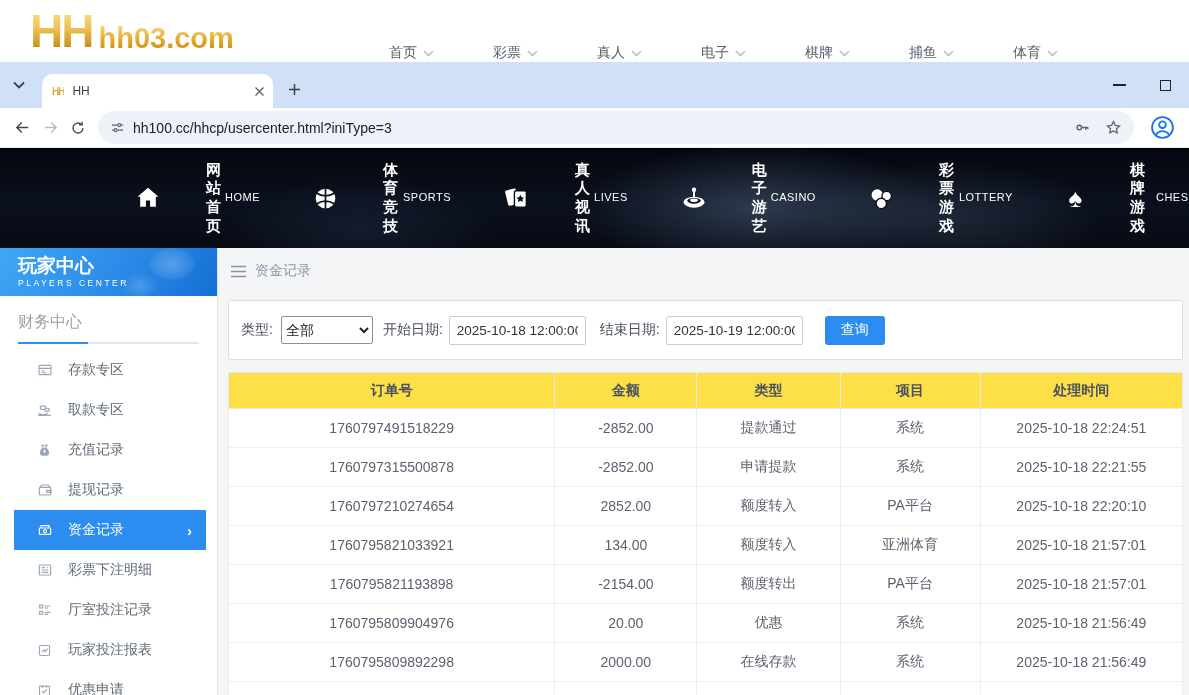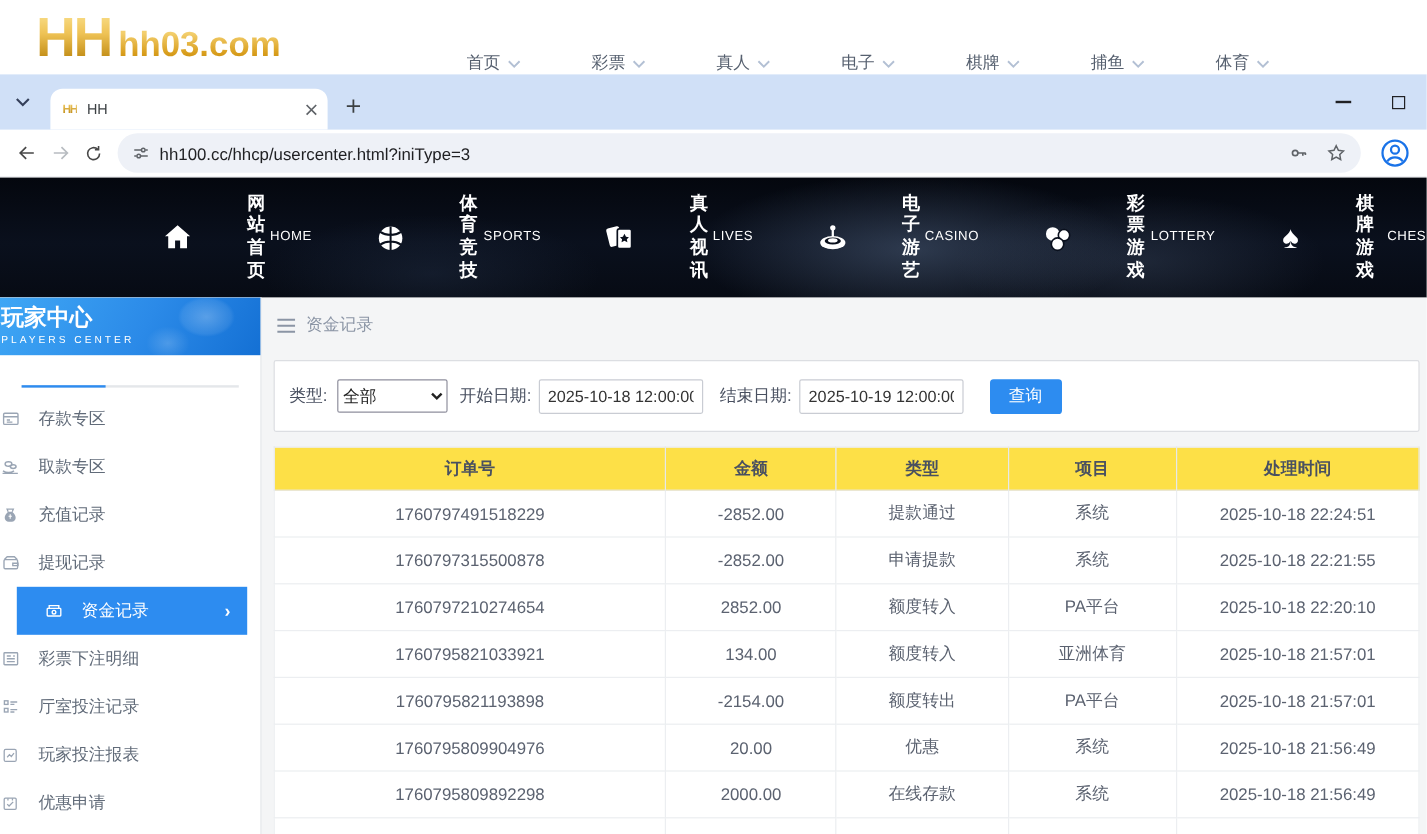--- a/index.html
+++ b/index.html
@@ -55,33 +55,33 @@
   .gnav-item .gicon { color:#fff; width:32px; display:flex; justify-content:center; margin-right:12px; }
   .gnav-txt { display:flex; flex-direction:row; align-items:center; line-height:1.25;margin-left:32px; }
   .gnav-zh { color:#fff; font-size:15px; font-weight:700; }
   .gnav-en { color:#fff; font-size:11px; letter-spacing:.5px; }
   .gnav-sep { width:1px; height:46px; background:rgba(255,255,255,.35); }
   .spade-glyph { font-size:26px; line-height:26px; }
 
   
   .page-body { display:flex; height:447px; background:#f4f5f6; }
   .sidebar { width:218px; background:#fff; border-right:1px solid #e2e4e8; flex-shrink:0; }
-  .sb-header { height:48px; color:#fff; padding:7px 0 0 1px; position:relative; overflow:hidden;
+  .sb-header { height:48px; color:#fff; padding:7px 0 0 18px; position:relative; overflow:hidden;
     background:
       radial-gradient(34px 24px at 172px 16px, rgba(255,255,255,.25), rgba(255,255,255,.08) 60%, transparent 70%),
       radial-gradient(26px 20px at 140px 38px, rgba(255,255,255,.18), transparent 70%),
       linear-gradient(120deg,#3fa7f5,#2b8ae8 55%,#1470d4); }
   .sb-title-zh { font-size:19px; font-weight:700; line-height:22px; }
   .sb-title-en { font-size:8.5px; letter-spacing:2.5px; line-height:12px; }
   .sb-section { padding:16px 18px 0 18px; }
   .sb-section-label { font-size:16px; color:#9aa1ab; }
   .sb-underline { margin-top:9px; height:2px; background:#e4e7ea; position:relative; }
   .sb-underline::before { content:""; position:absolute; left:0; top:0; width:70px; height:2px; background:#2d8cf0; }
   .sb-menu { margin-top:6px; }
-  .sb-item { height:40px; display:flex; align-items:center; cursor:pointer;
+  .sb-item { height:40px; display:flex; align-items:center; padding-left:36px; cursor:pointer;
     color:#616b79; font-size:14px; }
   .sb-item .sicon { width:17px; display:flex; justify-content:center; margin-right:15px; color:#9aa5b4; }
   .sb-item.selected { background:#2d8cf0; color:#fff; margin:0 11px 0 14px; padding-left:22px; position:relative; }
   .sb-item.selected .sicon { color:#fff; }
   .sb-chevron { position:absolute; right:14px; color:#fff; font-size:15px; font-weight:700; }
 
   .main { flex:1; padding:0 6px 0 10px; overflow:hidden; }
   .breadcrumb { height:46px; display:flex; align-items:center; padding-left:3px; color:#8b95a5; }
   .breadcrumb svg { margin-right:9px; }
   .breadcrumb-label { font-size:14px; }
@@ -329,20 +329,21 @@
   </div>
 </div>
 
 <div class="page-body">
   <div class="sidebar">
     <div class="sb-header">
       <div class="sb-title-zh">玩家中心</div>
       <div class="sb-title-en">PLAYERS CENTER</div>
     </div>
     <div class="sb-section">
+      <div class="sb-section-label">财务中心</div>
       <div class="sb-underline"></div>
     </div>
     <div class="sb-menu">
       <div class="sb-item">
         <span class="sicon">
           <svg width="16" height="16" viewBox="0 0 24 24" fill="none" stroke="currentColor" stroke-width="1.7">
               <rect x="3" y="5" width="18" height="14" rx="1.5"></rect>
               <path d="M3 9.5h18M7 13.5h4M7 16.2h7"></path>
             </svg>
         </span>

